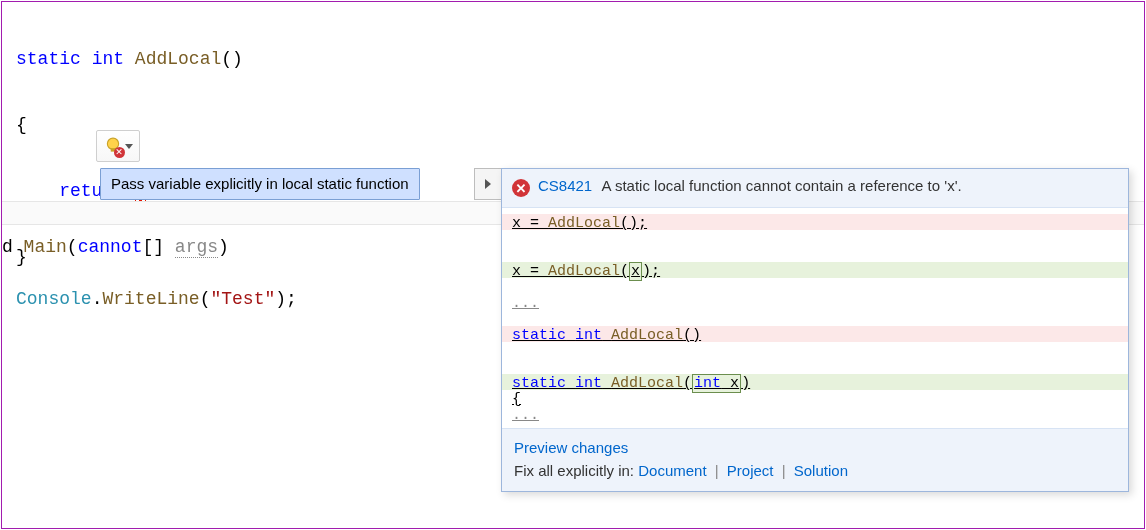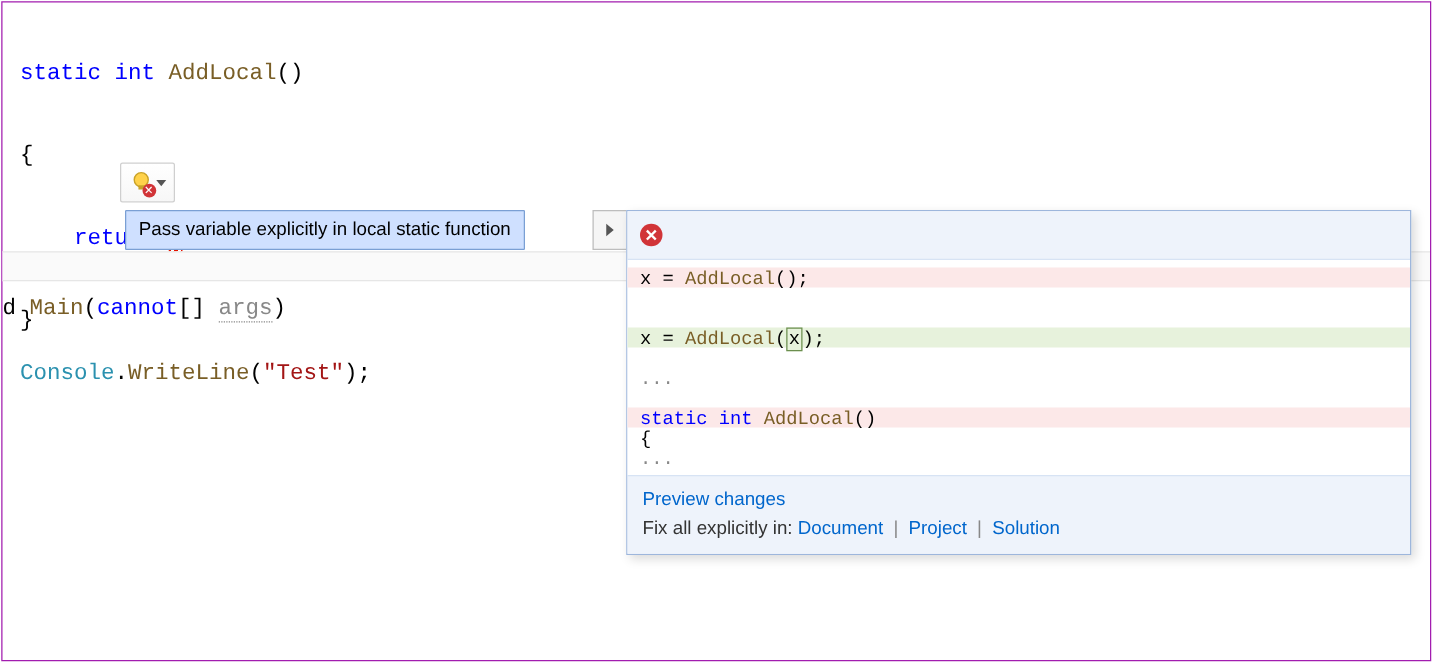--- a/index.html
+++ b/index.html
@@ -158,20 +158,21 @@
   .err-code { color:#0066cc; text-decoration:none; cursor:pointer; margin-right:6px; }
   .err-msg  { color:#333; }
 
   .diff-body {
     background:#fff;
     padding: 6px 0 6px 0;
   }
   .diff-line {
     height:16px;line-height:20px;padding:0 10px;white-space:pre;
     font-size:15px;
+    text-decoration:underline;
   }
   .removed { background:#fce8e8; }
   .added   { background:#e7f2dc;margin-top:32px; }
   .box-ins {
     border:1px solid #6b8e4e; padding:0 1px; background:#e7f2dc;
   }
   .ellipsis { color:#888; }
 
   .preview-footer {
     border-top:1px solid #d7e3f4;
@@ -218,29 +219,34 @@
   <div class="sugg-item">
     <span>Pass variable explicitly in local static function</span>
   </div>
   <div class="sugg-arrow">
     <span class="tri"></span>
   </div>
 
   <div class="preview-panel">
     <div class="preview-header">
       <span class="err-icon">✕</span>
+      <div>
+        <a class="err-code">CS8421</a>
+        <span class="err-msg">A static local function cannot contain a reference to 'x'.</span>
+      </div>
     </div>
 
     <div class="diff-body">
       <div class="diff-line removed"><span class="ident">x</span><span> = </span><span class="method">AddLocal</span><span>();</span></div>
       <div class="diff-line added"><span class="ident">x</span><span> = </span><span class="method">AddLocal</span><span>(</span><span class="box-ins">x</span><span>);</span></div>
       <div class="diff-line"></div>
       <div class="diff-line ellipsis">...</div>
       <div class="diff-line"></div>
       <div class="diff-line removed"><span class="kw">static</span> <span class="type">int</span> <span class="method">AddLocal</span><span>()</span></div>
+      <div class="diff-line added"><span class="kw">static</span> <span class="type">int</span> <span class="method">AddLocal</span><span>(</span><span class="box-ins"><span class="type">int</span> x</span><span>)</span></div>
       <div class="diff-line">{</div>
       <div class="diff-line ellipsis">...</div>
     </div>
 
     <div class="preview-footer">
       <div><a class="link">Preview changes</a></div>
       <div style="margin-top:6px;">
         <span>Fix all explicitly in: </span>
         <a class="link">Document</a>
         <span class="sep-pipe">|</span>

